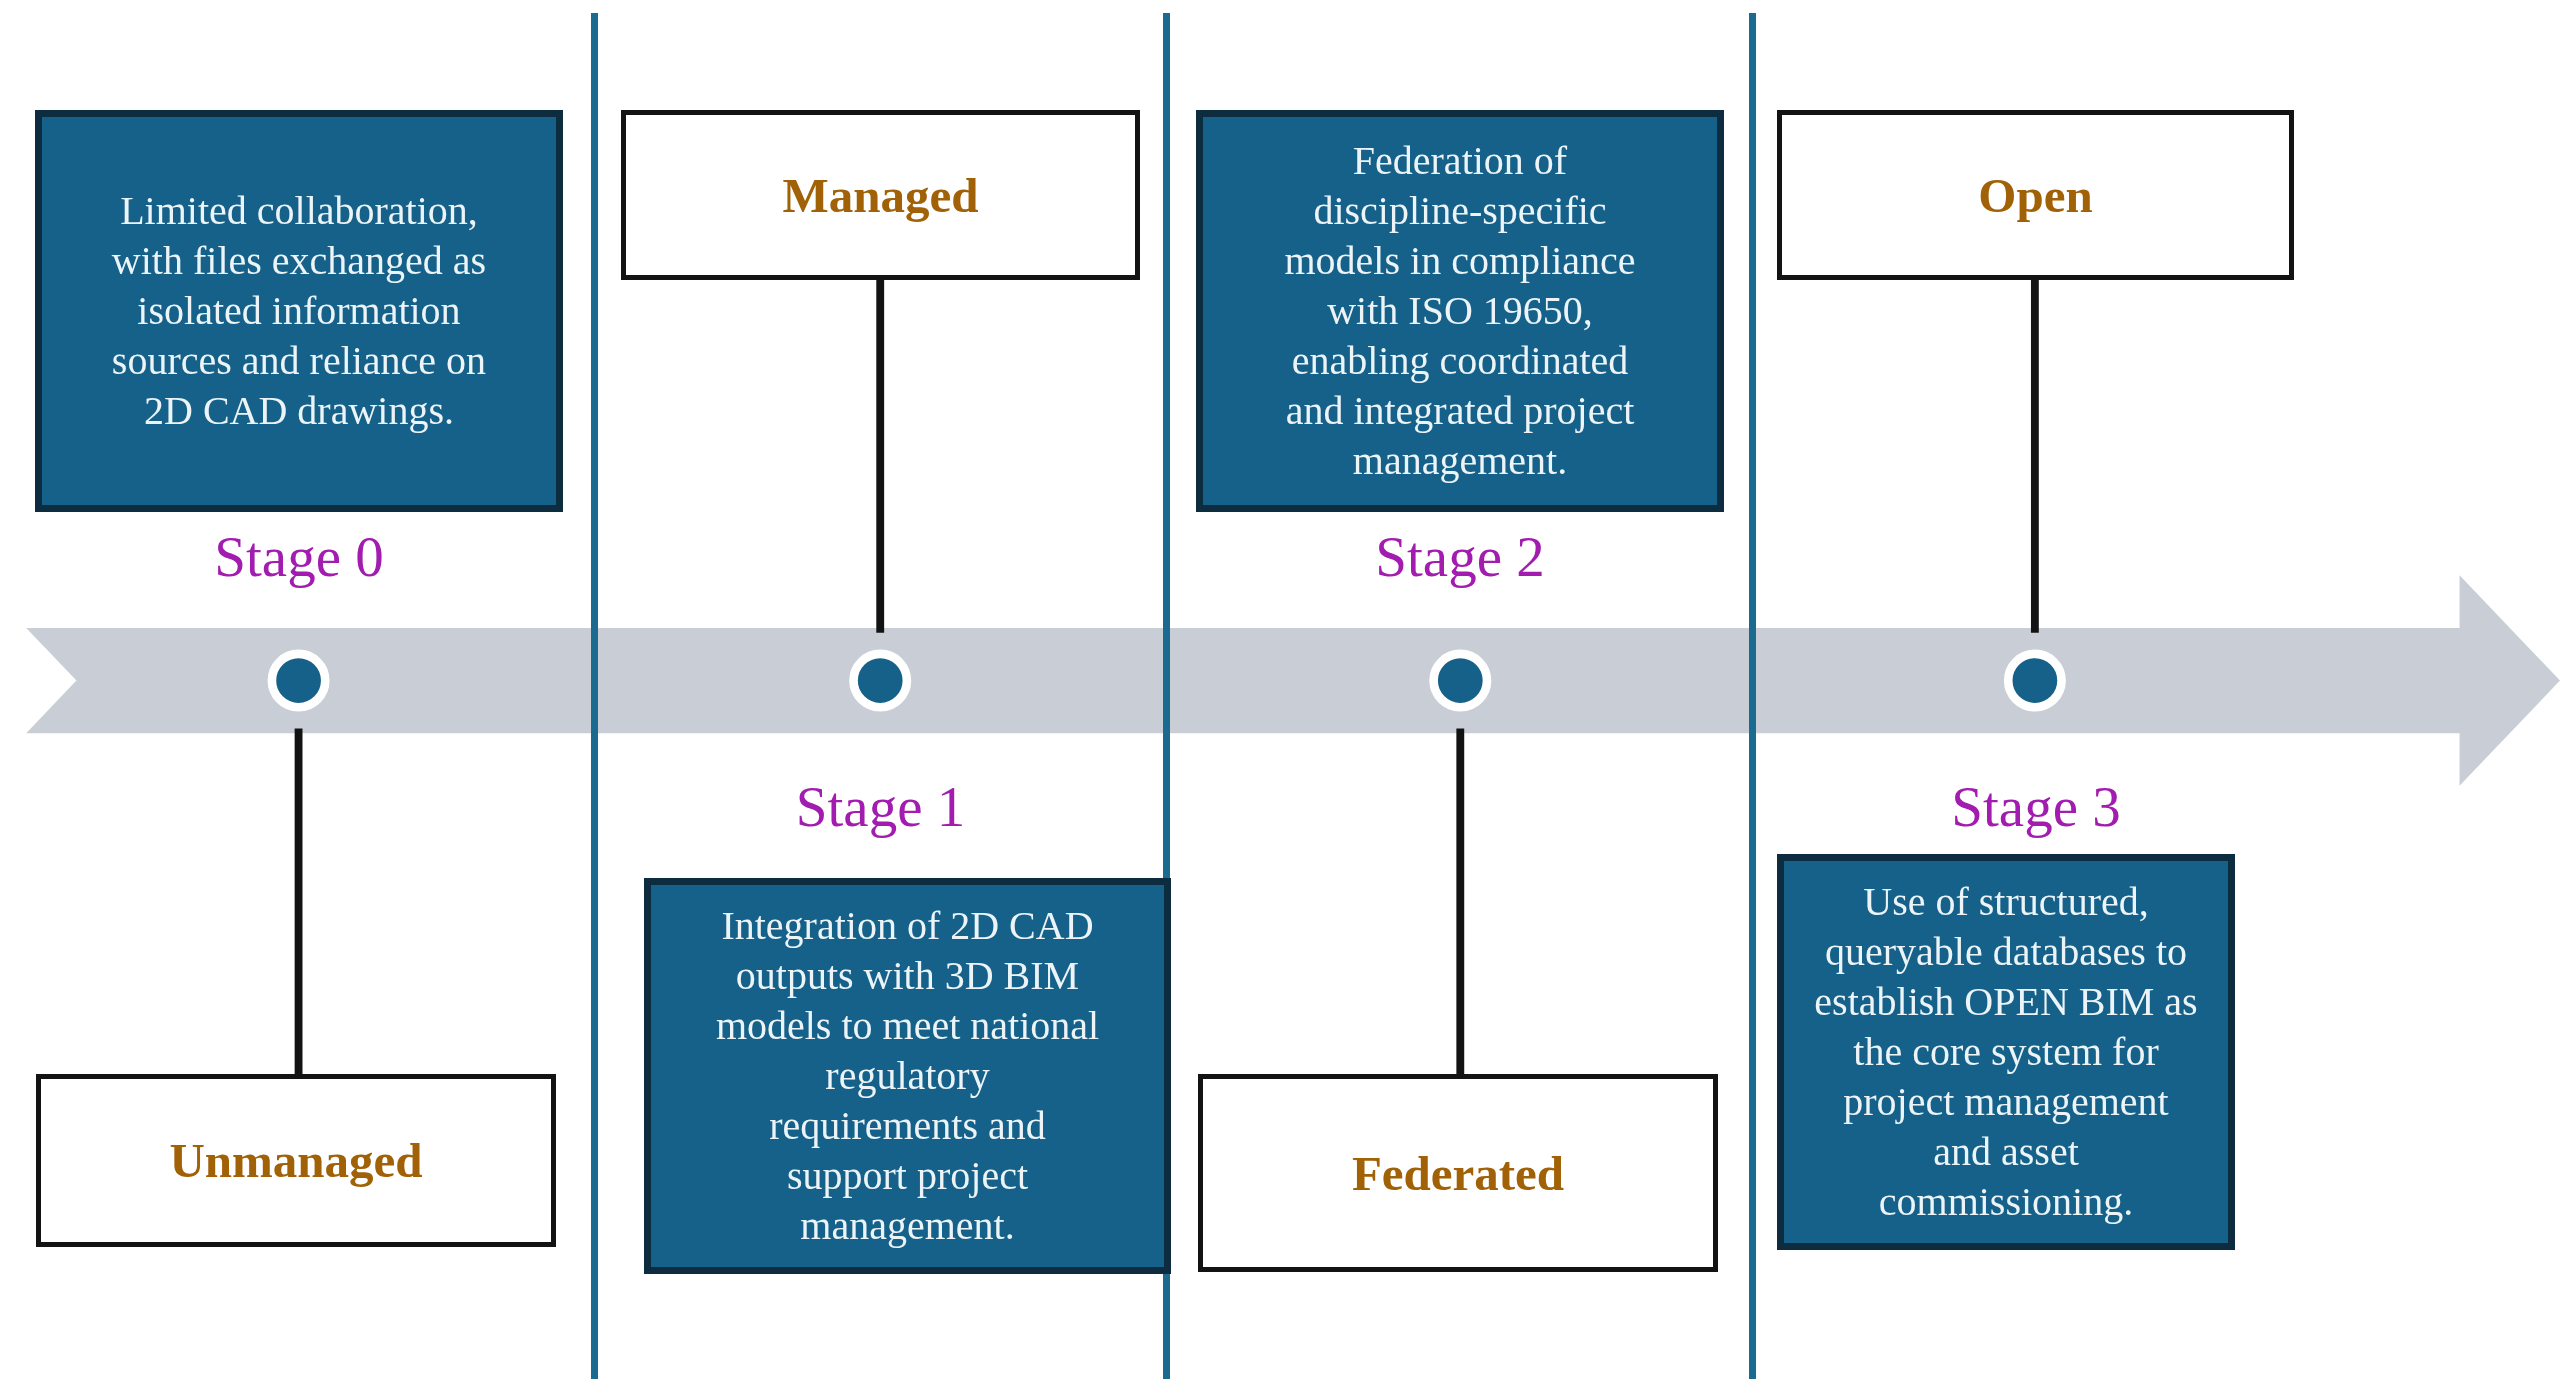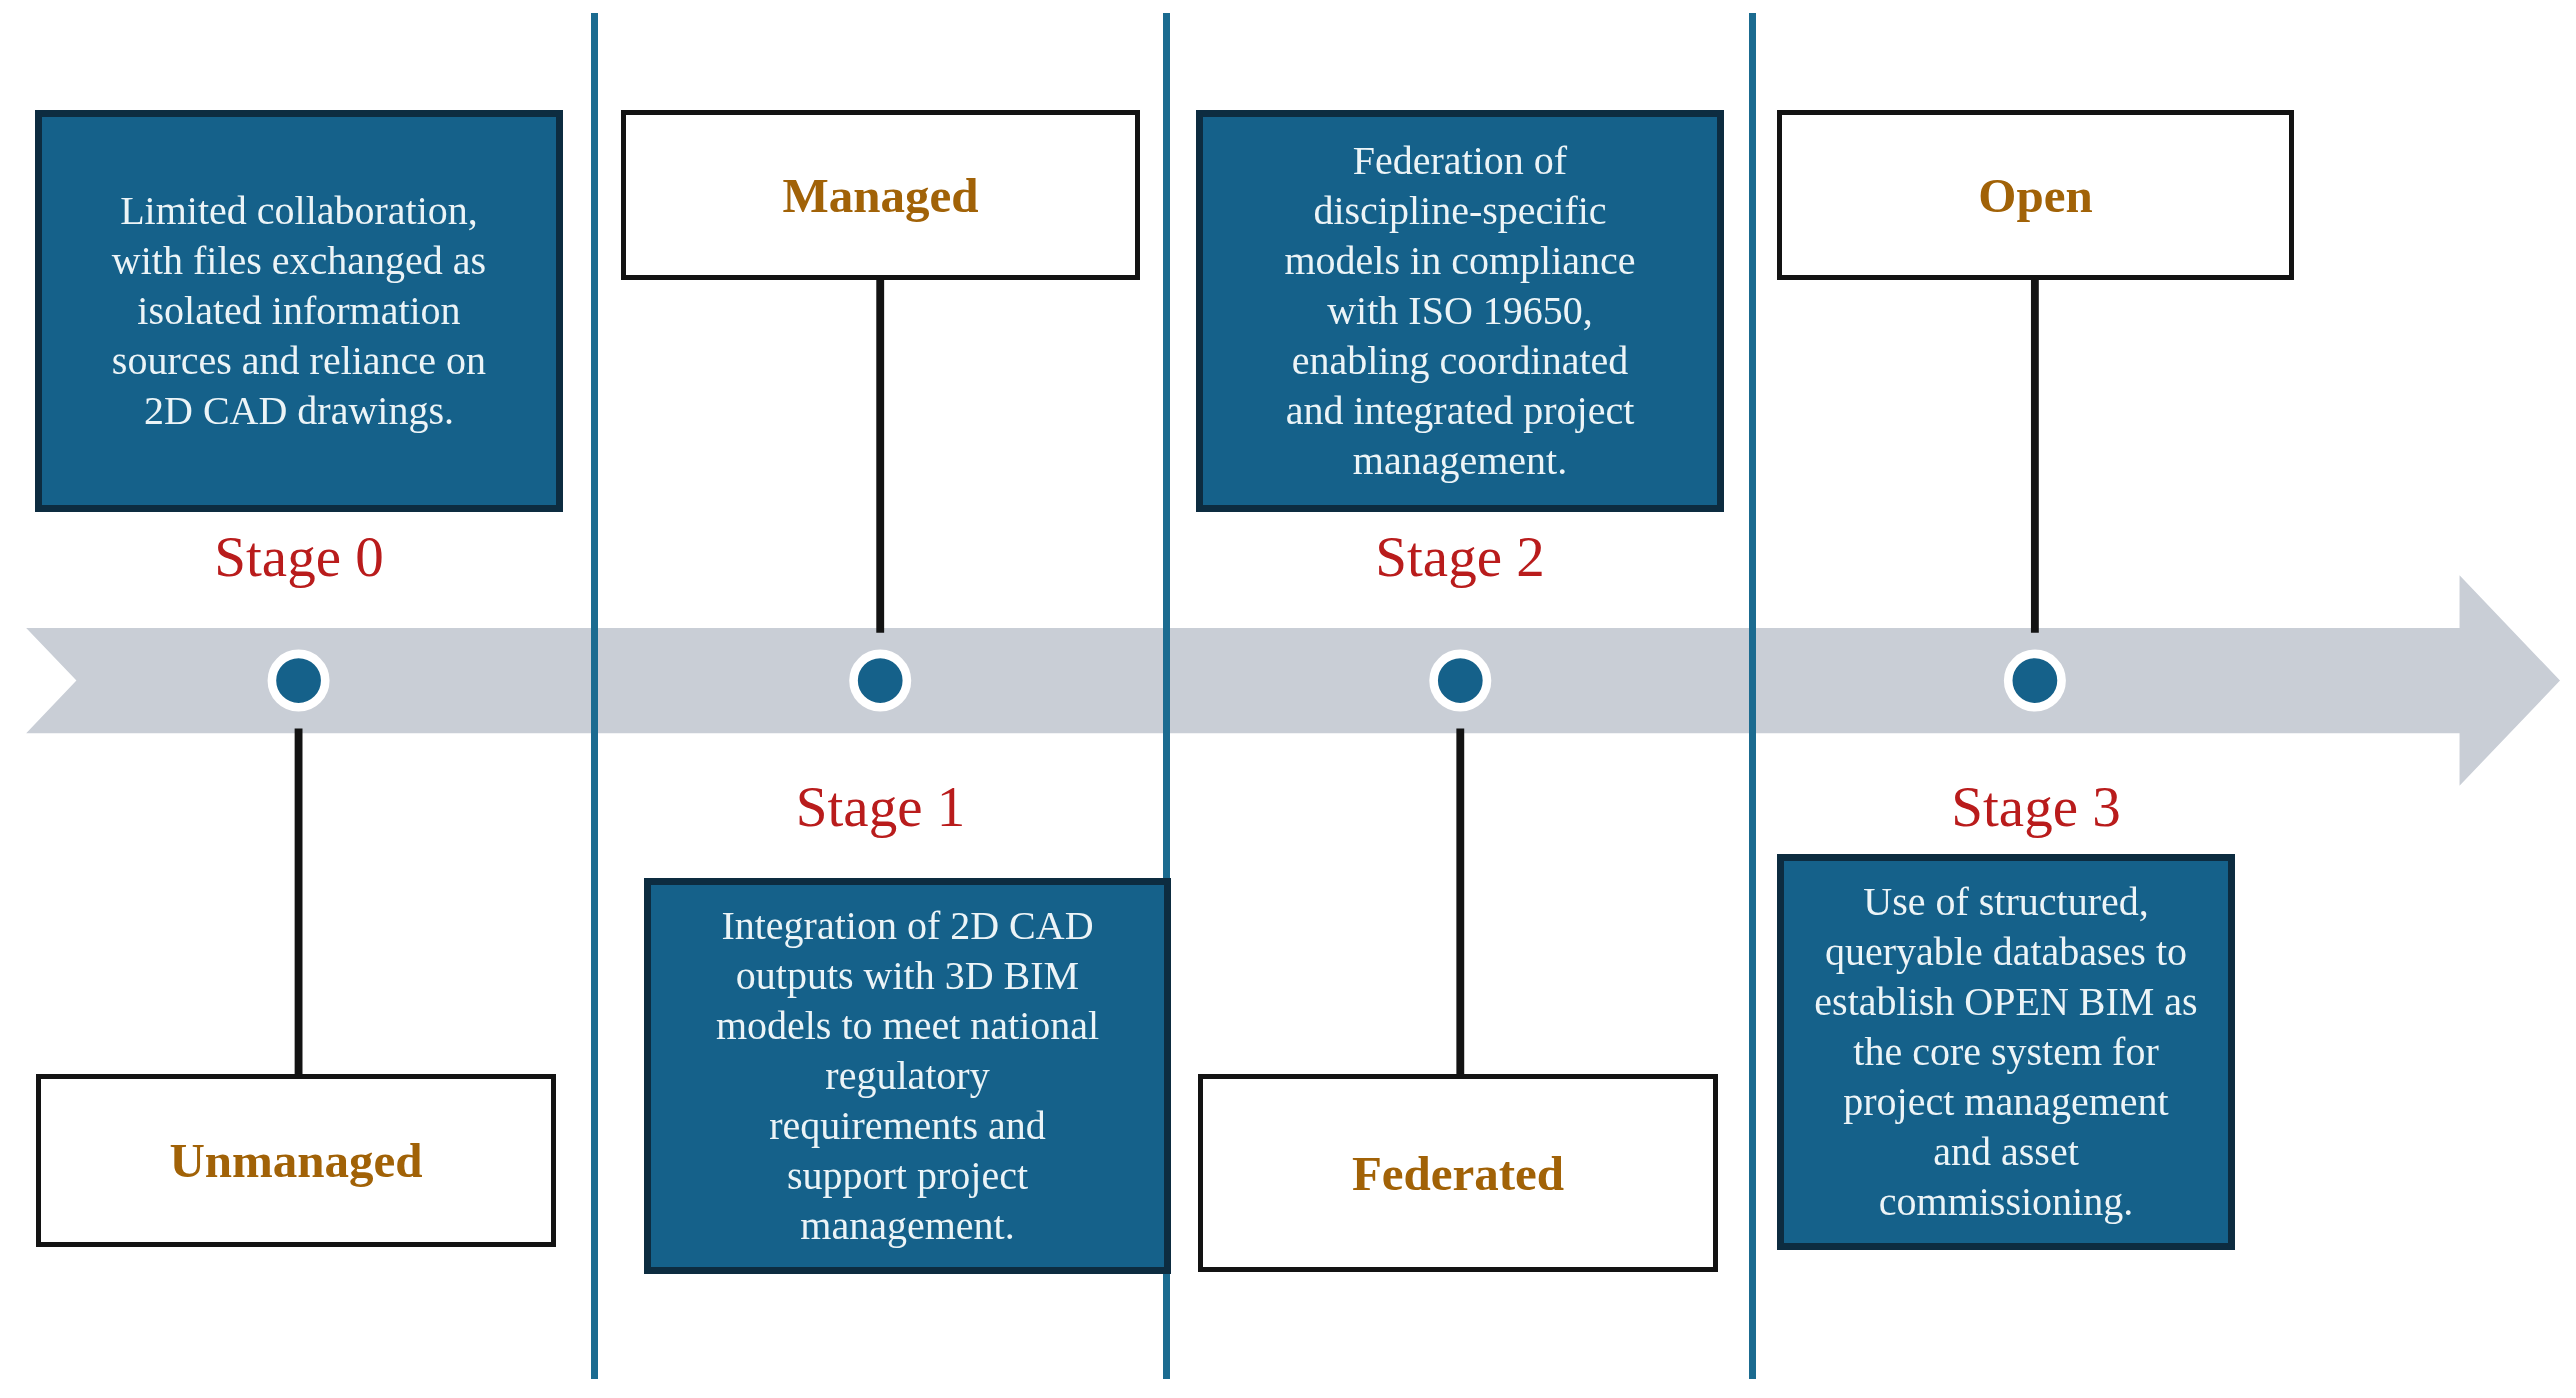--- a/index.html
+++ b/index.html
@@ -48,21 +48,21 @@
     text-align:center;
   }
   .namebox.name1{left:621px;top:110px;width:519px;height:170px;}
   .namebox.name3{left:1777px;top:110px;width:517px;height:170px;}
   .namebox.name0{left:36px;top:1074px;width:520px;height:173px;}
   .namebox.name2{left:1198px;top:1074px;width:520px;height:198px;}
 
   
   .stage-label{
     position:absolute;
-    font-size:57px;line-height:66px;color:#b91c1c;
+    font-size:57px;line-height:66px;color:#a21caf;
     text-align:center;
   }
   .stage-label.label0{left:35px;top:524px;width:528px;}
   .stage-label.label2{left:1196px;top:524px;width:528px;}
   .stage-label.label1{left:619px;top:774px;width:523px;}
   .stage-label.label3{left:1777px;top:774px;width:518px;}
 </style>
 </head>
 <body>
 

